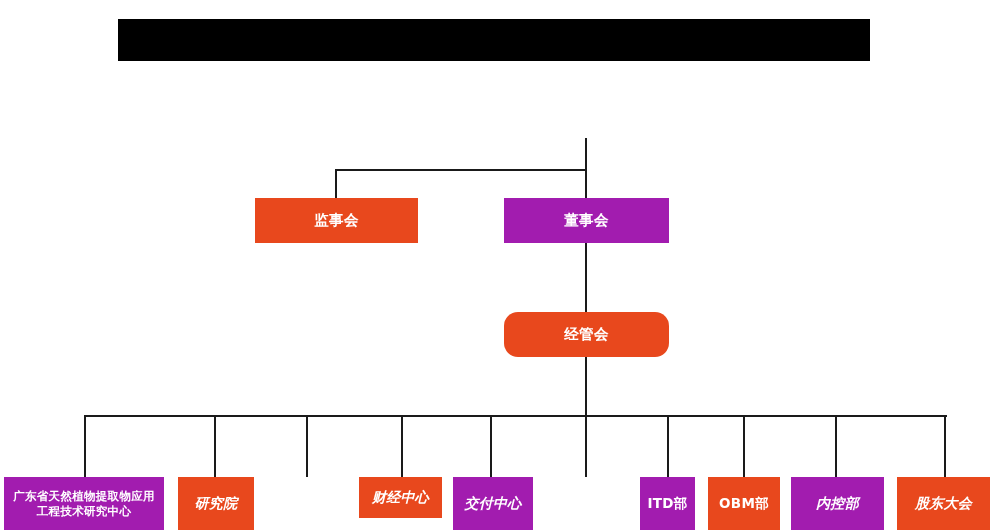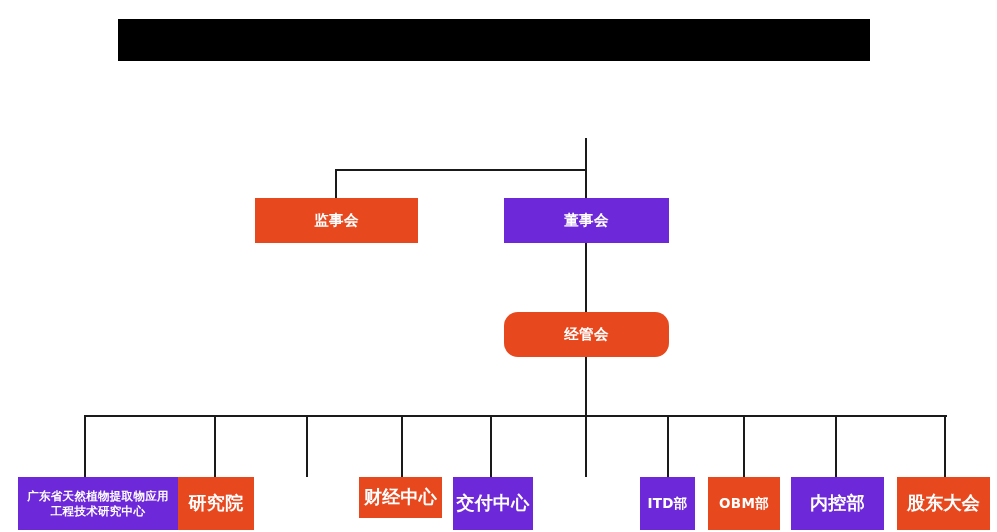--- a/index.html
+++ b/index.html
@@ -30,23 +30,23 @@
     align-items: center;
     justify-content: center;
     text-align: center;
     color: #ffffff;
     font-weight: bold;
     line-height: 1.25;
     letter-spacing: 0.3px;
     z-index: 3;
   }
   .node-primary { background: #E8481D; }
-  .node-secondary { background: #6d28d9; }
+  .node-secondary { background: #a21caf; }
   .node-lg { font-size: 14.5px; }
-  .node-md { font-size: 18px; }
+  .node-md { font-size: 14px; font-style: italic; }
   .node-sm { font-size: 13.5px; }
   .node-xs { font-size: 11.5px; }
   .connector {
     position: absolute;
     background: #1a1a1a;
     z-index: 1;
   }
   .v-line { width: 2px; }
   .h-line { height: 2px; }
 </style>
@@ -81,21 +81,21 @@
   <div class="connector v-line" style="left:835px; top:415px; height:62px;"></div>
   <div class="connector v-line" style="left:944px; top:415px; height:62px;"></div>
 
 
   <div class="node node-primary node-lg" style="left:255px; top:198px; width:163px; height:45px;">监事会</div>
 
   <div class="node node-secondary node-lg" style="left:504px; top:198px; width:165px; height:45px;">董事会</div>
 
   <div class="node node-primary node-lg" style="left:504px; top:312px; width:165px; height:45px;border-radius:14px;">经管会</div>
 
-  <div class="node node-secondary node-xs" style="left:18px; top:477px; width:160px; height:53px; padding:12px 6px;">广东省天然植物提取物应用工程技术研究中心</div>
+  <div class="node node-secondary node-xs" style="left:4px; top:477px; width:160px; height:53px; padding:12px 6px;">广东省天然植物提取物应用工程技术研究中心</div>
 
   <div class="node node-primary node-md" style="left:178px; top:477px; width:76px; height:53px;">研究院</div>
 
 
   <div class="node node-primary node-md" style="left:359px; top:477px; width:83px; height:41px;">财经中心</div>
 
   <div class="node node-secondary node-md" style="left:453px; top:477px; width:80px; height:53px;">交付中心</div>
 
 
   <div class="node node-secondary node-sm" style="left:640px; top:477px; width:55px; height:53px;">ITD部</div>

